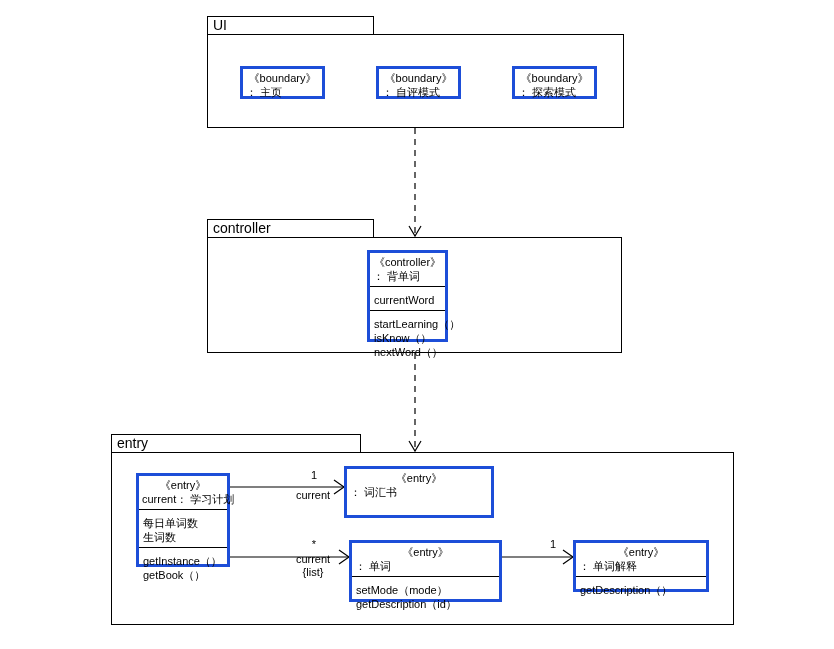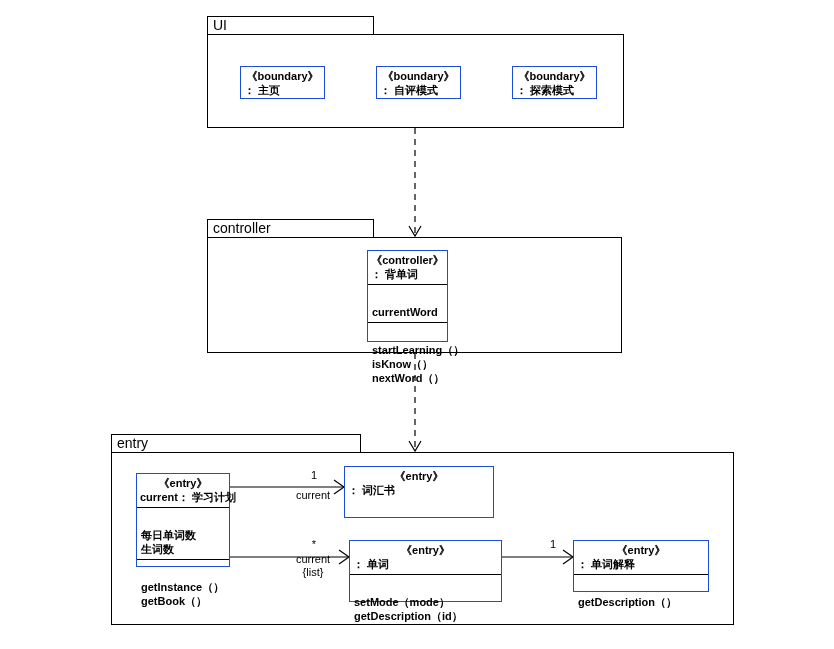--- a/index.html
+++ b/index.html
@@ -40,25 +40,24 @@
     left: 0;
     box-sizing: border-box;
     border: 1px solid #000;
     background: #fff;
     z-index: 2;
   }
   
   .classbox {
     position: absolute;
     box-sizing: border-box;
-    border: 1px solid #1d4ed8;
+    border: 3px solid #1d4ed8;
     background: #fff;
     z-index: 5;
     font-size: 11px;
-    font-weight: bold;
   }
   .cls-head {
     box-sizing: border-box;
     text-align: center;
     padding: 2px 3px 3px 3px;
     line-height: 14px;
     white-space: nowrap;
   }
   .cls-head .stereo {
     display: block;
@@ -70,21 +69,21 @@
   }
   .cls-head .cname-left {
     display: block;
     text-align: center;
   }
   .cls-sep {
     border-top: 1px solid #000;
   }
   .cls-compart {
     box-sizing: border-box;
-    padding: 20px 4px 3px 4px;
+    padding: 6px 4px 3px 4px;
     line-height: 14px;
     white-space: nowrap;
   }
   .cls-compart div {
     white-space: nowrap;
   }
   
   .conn {
     position: absolute;
     z-index: 4;

